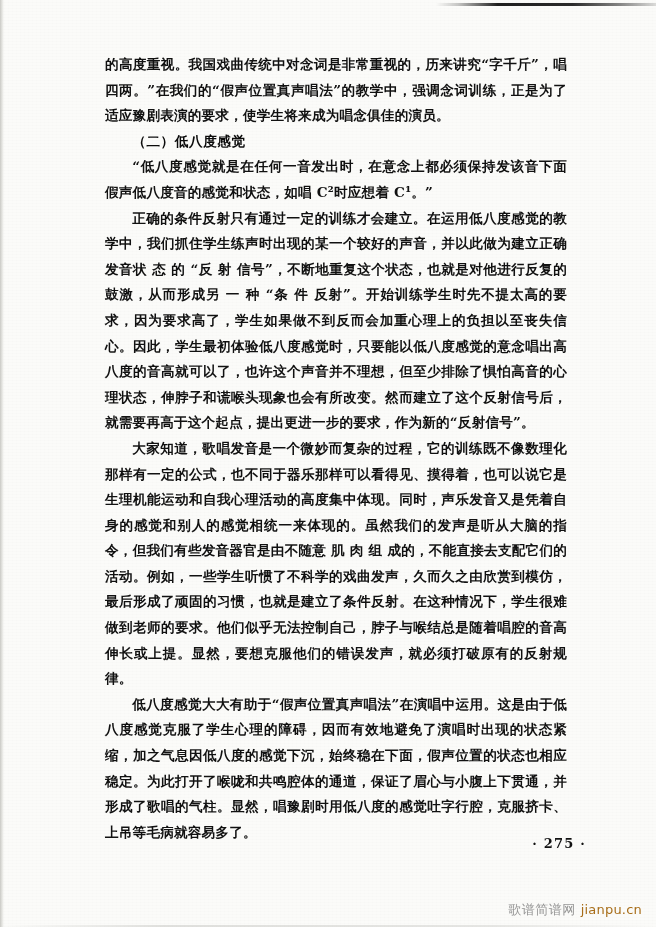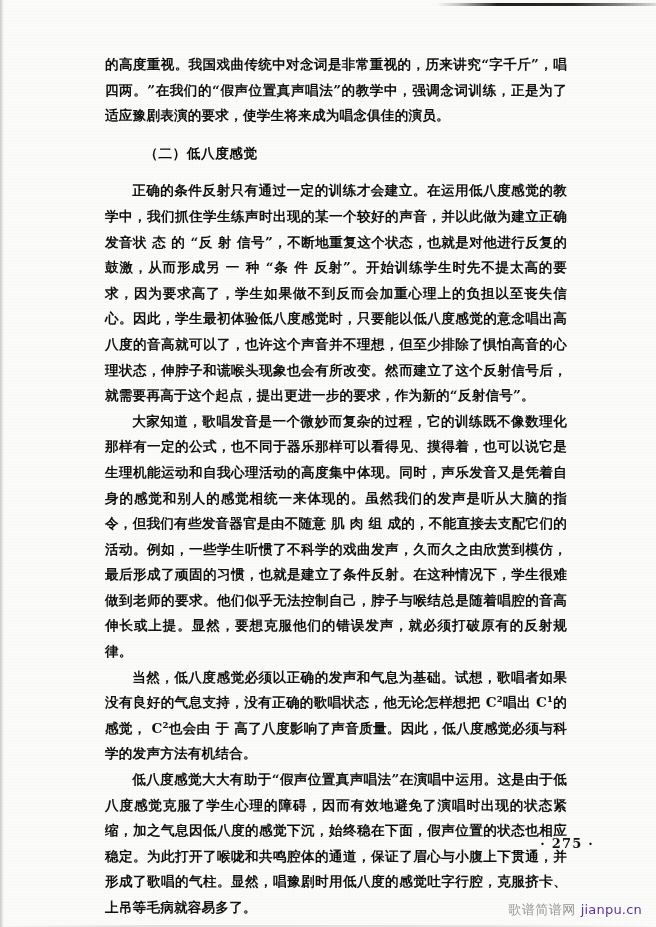--- a/index.html
+++ b/index.html
@@ -71,41 +71,40 @@
     text-align: justify;
     text-justify: inter-character;
     letter-spacing: 0.2px;
     text-indent: 2em;
     font-family: "DejaVu Serif", "Liberation Serif", serif;
   }
   .para.no-indent { text-indent: 0; }
 
   
   .heading {
-    margin: 12px;
+    margin: 0;
     font-size: 13.6px;
     line-height: 25.6px;
     font-weight: bold;
     color: #141414;
     text-indent: 2em;
     letter-spacing: 0.6px;
   }
 
   .page-number {
     position: absolute;
     left: 0;
     top: 836px;
     width: 586px;
     text-align: right;
     font-size: 13px;
     font-weight: bold;
     letter-spacing: 1.2px;
     color: #1a1a1a;
     font-family: "DejaVu Serif", "Liberation Serif", serif;
-    padding-left: 8px;
   }
 
   .watermark {
     position: absolute;
     right: 14px;
     bottom: 8px;
     display: flex;
     align-items: baseline;
     gap: 5px;
     opacity: 0.92;
@@ -138,33 +137,33 @@
   <div class="scan-edge-left"></div>
   <div class="scan-edge-top"></div>
   <div class="scan-edge-bottom"></div>
 
   <div class="text-column inky">
 
     <p class="para no-indent">的高度重视。我国戏曲传统中对念词是非常重视的，历来讲究“字千斤”，唱四两。”在我们的“假声位置真声唱法”的教学中，强调念词训练，正是为了适应豫剧表演的要求，使学生将来成为唱念俱佳的演员。</p>
 
     <p class="heading">（二）低八度感觉</p>
 
+    <p class="para">“低八度感觉就是在任何一音发出时，在意念上都必须保持发该音下面假声低八度音的感觉和状态，如唱 C²时应想着 C¹。”</p>
 
 
 
     <p class="para">正确的条件反射只有通过一定的训练才会建立。在运用低八度感觉的教学中，我们抓住学生练声时出现的某一个较好的声音，并以此做为建立正确发音状 态 的 “反 射 信号”，不断地重复这个状态，也就是对他进行反复的鼓激，从而形成另 一 种 “条 件 反射”。开始训练学生时先不提太高的要求，因为要求高了，学生如果做不到反而会加重心理上的负担以至丧失信心。因此，学生最初体验低八度感觉时，只要能以低八度感觉的意念唱出高八度的音高就可以了，也许这个声音并不理想，但至少排除了惧怕高音的心理状态，伸脖子和谎喉头现象也会有所改变。然而建立了这个反射信号后，就需要再高于这个起点，提出更进一步的要求，作为新的“反射信号”。</p>
 
     <p class="para">大家知道，歌唱发音是一个微妙而复杂的过程，它的训练既不像数理化那样有一定的公式，也不同于器乐那样可以看得见、摸得着，也可以说它是生理机能运动和自我心理活动的高度集中体现。同时，声乐发音又是凭着自身的感觉和别人的感觉相统一来体现的。虽然我们的发声是听从大脑的指令，但我们有些发音器官是由不随意 肌 肉 组 成的，不能直接去支配它们的活动。例如，一些学生听惯了不科学的戏曲发声，久而久之由欣赏到模仿，最后形成了顽固的习惯，也就是建立了条件反射。在这种情况下，学生很难做到老师的要求。他们似乎无法控制自己，脖子与喉结总是随着唱腔的音高伸长或上提。显然，要想克服他们的错误发声，就必须打破原有的反射规律。</p>
 
-    <p class="para">当然，低八度感觉必须以正确的发声和气息为基础。试想，歌唱者如果没有良好的气息支持，没有正确的歌唱状态，他无论怎样想把 C²唱出 C¹的感觉， C²也会由 于 高了八度影响了声音质量。因此，低八度感觉必须与科学的发声方法有机结合。</p>
 
     <p class="para">低八度感觉大大有助于“假声位置真声唱法”在演唱中运用。这是由于低八度感觉克服了学生心理的障碍，因而有效地避免了演唱时出现的状态紧缩，加之气息因低八度的感觉下沉，始终稳在下面，假声位置的状态也相应稳定。为此打开了喉咙和共鸣腔体的通道，保证了眉心与小腹上下贯通，并形成了歌唱的气柱。显然，唱豫剧时用低八度的感觉吐字行腔，克服挤卡、上吊等毛病就容易多了。</p>
 
   </div>
 
   <div class="page-number inky">· 275 ·</div>
 
   <div class="watermark">
     <span class="wm-cn" style="color: rgb(141, 141, 141);">歌谱简谱网</span>
-    <span class="wm-url" style="color: #4c1d95; margin-top: 32px;">jianpu.cn</span>
+    <span class="wm-url" style="color: #a16207; margin-top: 32px;">jianpu.cn</span>
   </div>
 
 </div>
 
 </body></html>

